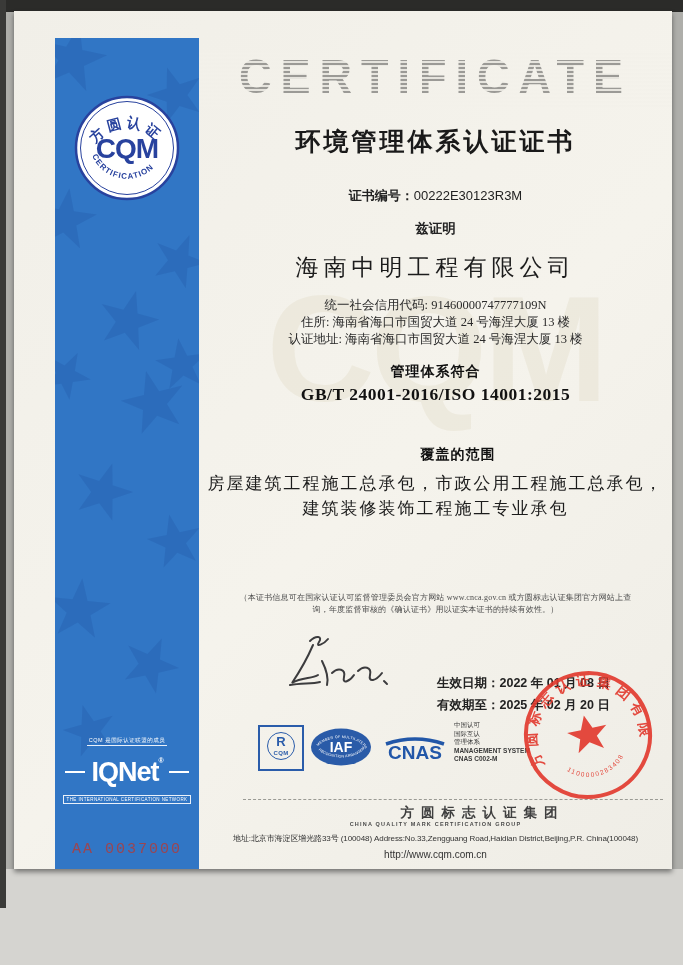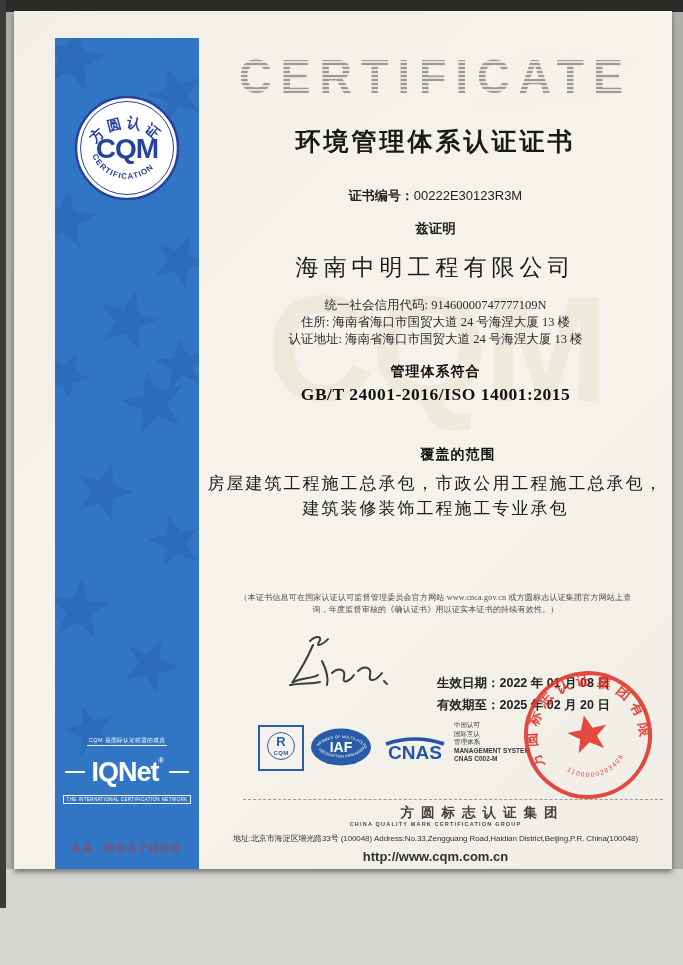--- a/index.html
+++ b/index.html
@@ -85,21 +85,21 @@
 
   .seal { position:absolute; left:319px; top:654px; z-index:3; opacity:.9; }
 
   .sep { position:absolute; left:44px; top:788px; width:420px; border-top:1px dashed #9a9a94; z-index:1; }
   .foot-cn { position:absolute; left:0; top:793px; width:567px; font-size:13.5px; font-weight:bold;
     letter-spacing:7px; color:#3f3f3f; z-index:1; }
   .foot-en { position:absolute; left:0; top:810px; width:473px; font-size:5.5px; letter-spacing:1.2px;
     font-weight:bold; color:#4a4a4a; z-index:1; }
   .foot-addr { position:absolute; left:0; top:822px; width:473px; font-size:8px; color:#333;
     letter-spacing:-.1px; z-index:1; }
-  .foot-web { position:absolute; left:0; top:838px; width:473px; font-size:13px; font-weight:bold;
+  .foot-web { position:absolute; left:0; top:838px; width:473px; font-size:10px; font-weight:normal;
     color:#333; z-index:1; }
 </style>
 </head>
 <body>
 
 <div class="scan-top"></div>
 <div class="scan-bottom"></div>
 <div class="scan-left"></div>
 
 <div class="paper">

